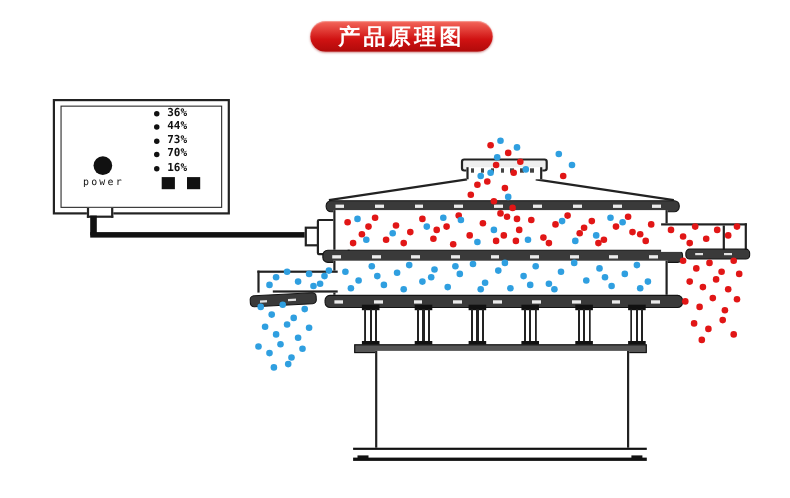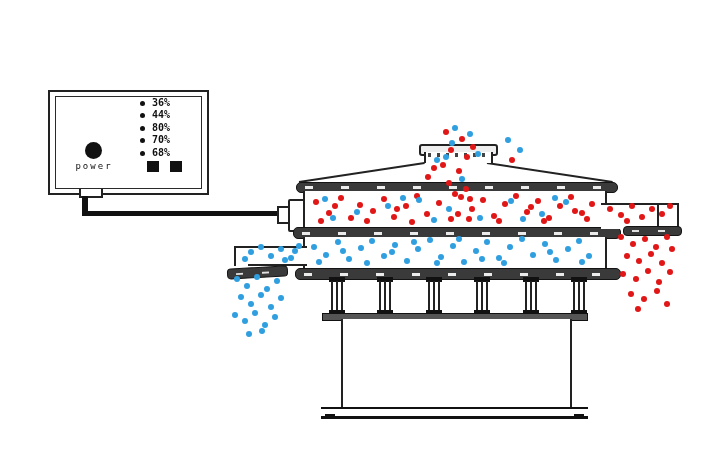--- a/index.html
+++ b/index.html
@@ -72,46 +72,47 @@
 
   
   #particles-layer{position:absolute;left:0;top:0;width:718px;height:453px;z-index:5;pointer-events:none;}
   .dot{position:absolute;width:6px;height:6px;border-radius:50%;}
 </style>
 </head>
 <body>
 
 <div id="stage">
 
+  <div class="badge" style="background: linear-gradient(rgb(244, 104, 92), rgb(208, 18, 18) 60%, rgb(176, 10, 10)); color: rgb(255, 255, 255);">产品原理图</div>
 
   <div class="cbox">
     <div class="cbox-inner"></div>
   </div>
   <div class="knob"></div>
   <div class="power-label">power</div>
 
   <div class="level-row" style="top:97px">
     <span class="bullet"></span>
     <span class="lvl">36%</span>
   </div>
   <div class="level-row" style="top:109px">
     <span class="bullet"></span>
     <span class="lvl">44%</span>
   </div>
   <div class="level-row" style="top:122px">
     <span class="bullet"></span>
-    <span class="lvl">80%</span>
+    <span class="lvl">73%</span>
   </div>
   <div class="level-row" style="top:134px">
     <span class="bullet"></span>
     <span class="lvl">70%</span>
   </div>
   <div class="level-row" style="top:147px">
     <span class="bullet"></span>
-    <span class="lvl">68%</span>
+    <span class="lvl">16%</span>
   </div>
   <span class="sq" style="left:147px"></span>
   <span class="sq" style="left:170px"></span>
 
   <div class="stub"></div>
   <div class="cable-v"></div>
   <div class="cable-h"></div>
   <div class="trans-neck"></div>
   <div class="trans-box"></div>
 

